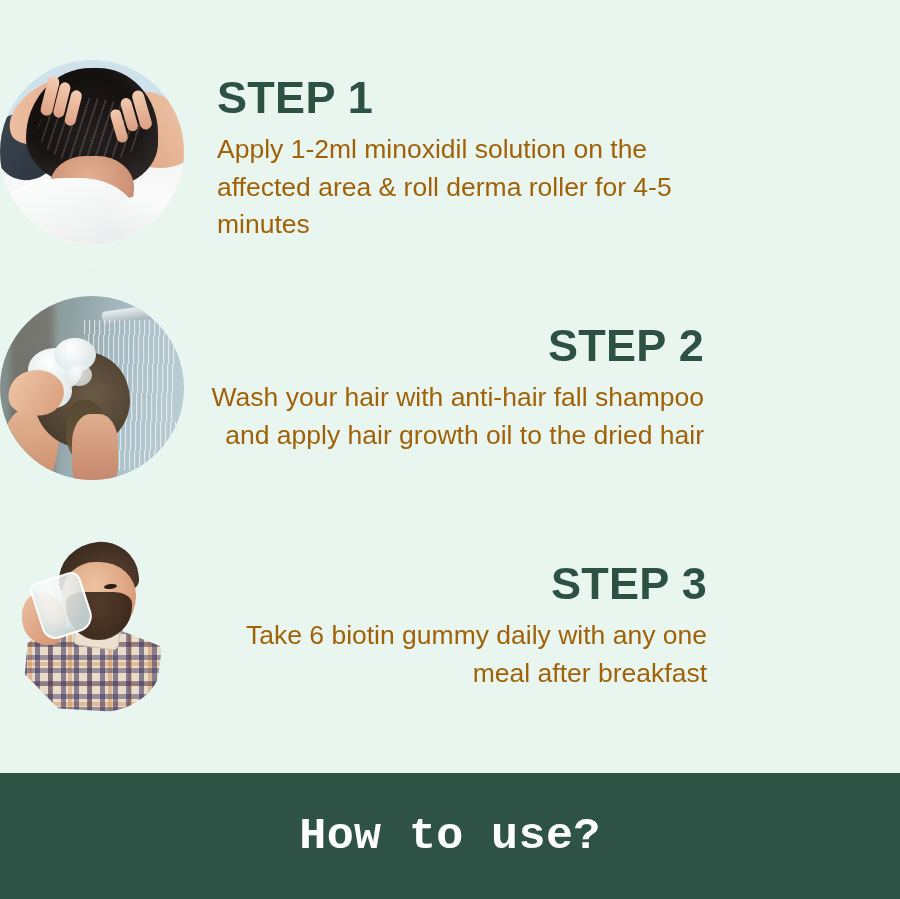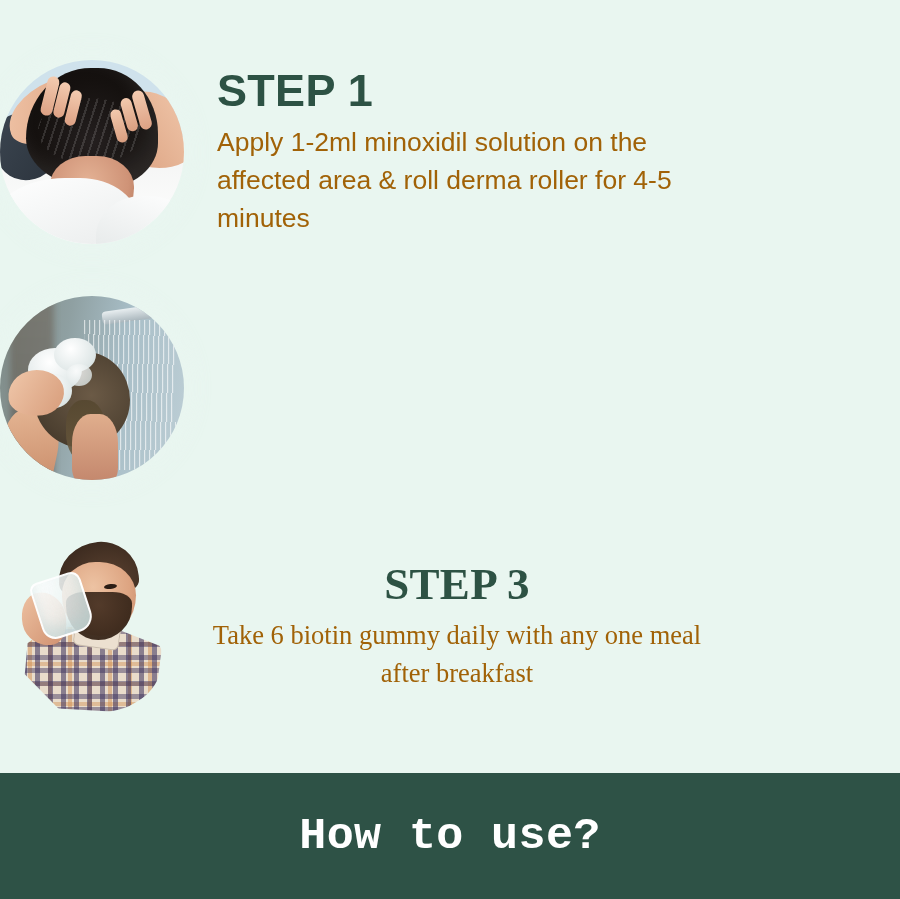--- a/index.html
+++ b/index.html
@@ -21,27 +21,27 @@
     background: #e9f6f0;
     box-sizing: border-box;
   }
 
   
   .step {
     position: absolute;
     display: flex;
     align-items: center;
   }
-  .step-1 { left: 0;   top: 60px;  width: 900px; }
+  .step-1 { left: 0;   top: 60px;  width: 900px; align-items: flex-end; }
   .step-2 { left: 0;   top: 296px; width: 900px; }
   .step-3 { left: 0;   top: 540px; width: 900px; }
   .step-1 .copy  { order: 2; margin-left: 33px; text-align: left; }
 
   .step-2 .copy  { order: 1; margin-left: 22px; text-align: right; width: 498px; }
-  .step-3 .copy  { order: 2; margin-left: 37px; text-align: center; font-family: Liberation Serif, serif; }
+  .step-3 .copy  { order: 2; margin-left: 37px; text-align: right; }
 
   
   .step-title {
     font-size: 45px;
     font-weight: bold;
     letter-spacing: 0.3px;
     color: #2d5244;
     line-height: 1.08;
     margin: 0 0 9px 0;
   }
@@ -376,20 +376,24 @@
         <div class="ph1-shirt2"></div>
       </div>
     </div>
     <div class="copy">
       <p class="step-title">STEP 1</p>
       <p class="step-desc">Apply 1-2ml minoxidil solution on the affected area &amp; roll derma roller for 4-5 minutes</p>
     </div>
   </div>
 
   <div class="step step-2">
+    <div class="copy">
+      <p class="step-title">STEP 2</p>
+      <p class="step-desc">Wash your hair with anti-hair fall shampoo and apply hair growth oil to the dried hair</p>
+    </div>
     <div class="circle">
       <div class="photo-shower">
         <div class="ph2-wallstripe"></div>
         <div class="ph2-shower-head"></div>
         <div class="ph2-water"></div>
         <div class="ph2-arm"></div>
         <div class="ph2-head"></div>
         <div class="ph2-strand"></div>
         <div class="ph2-neck"></div>
         <div class="ph2-foam1"></div>

